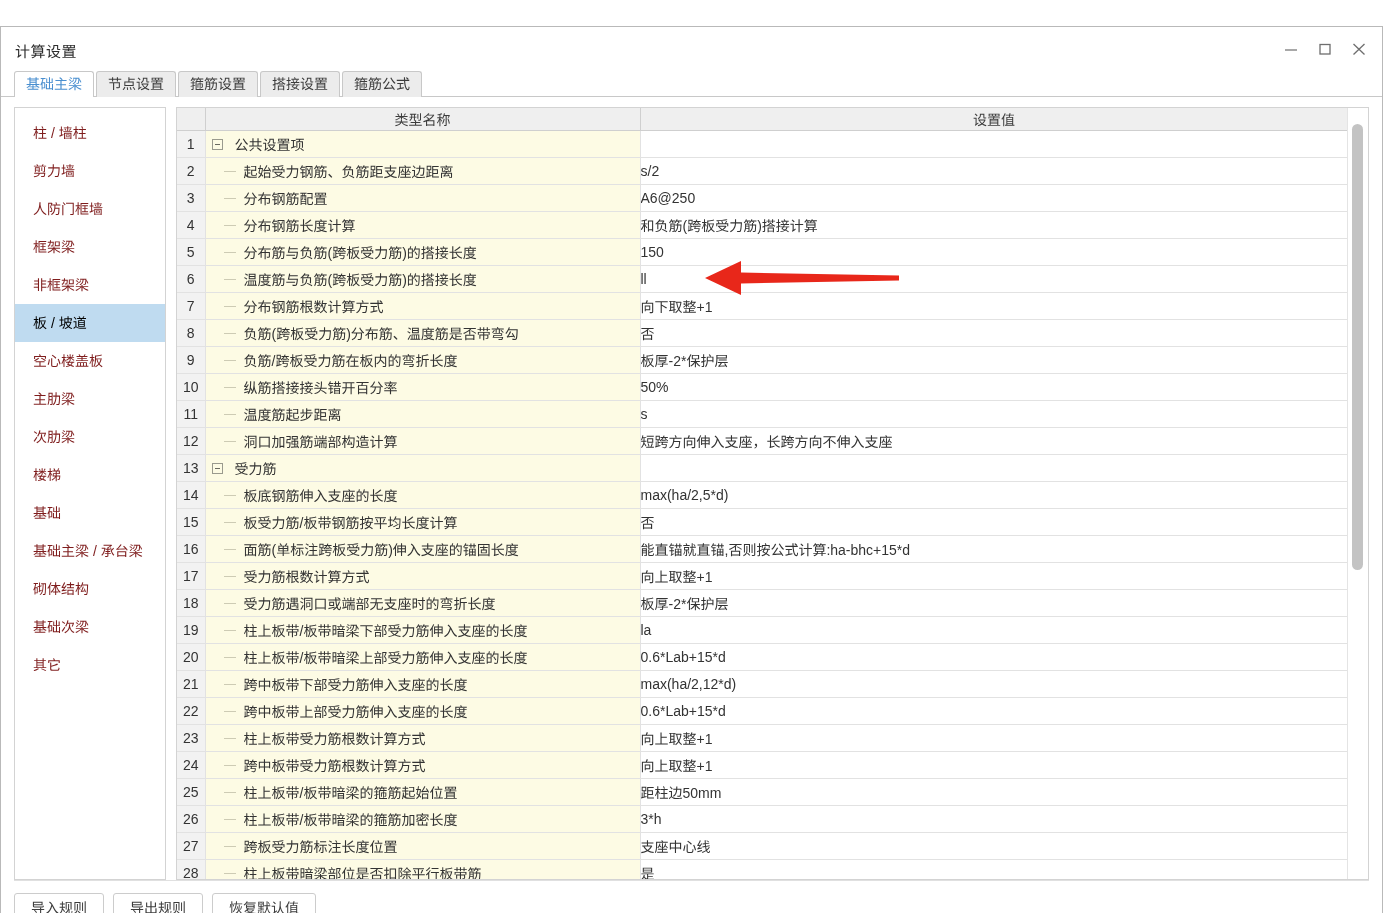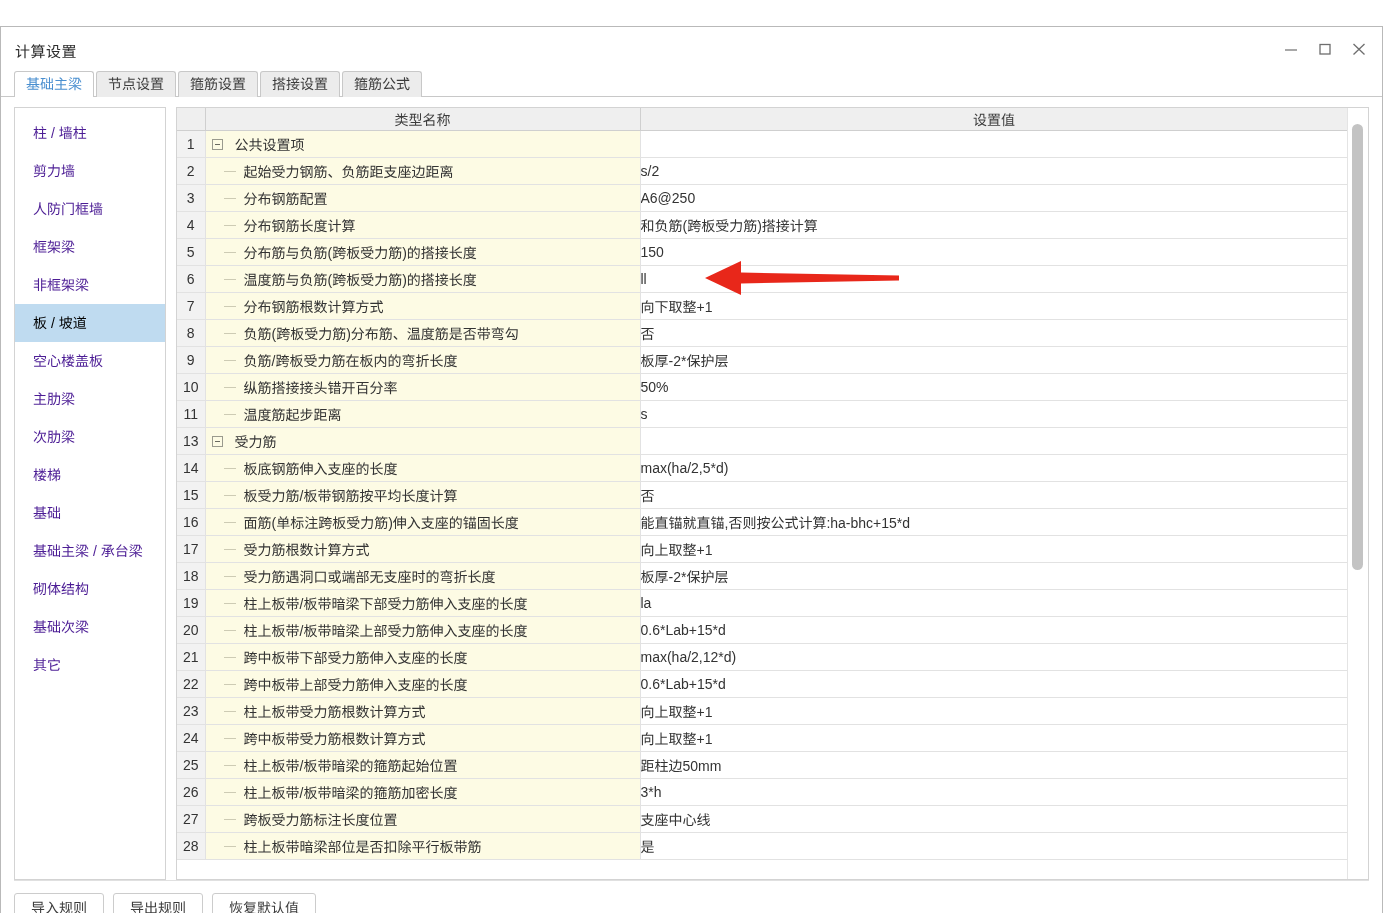--- a/index.html
+++ b/index.html
@@ -122,21 +122,21 @@
     border: 1px solid #d3d3d3;
     background: #ffffff;
     padding-top: 6px;
     overflow: hidden;
   }
   .side-item {
     height: 38px;
     line-height: 38px;
     padding-left: 18px;
     font-size: 14px;
-    color: #4c1d95;
+    color: #7f1d1d;
     cursor: default;
     white-space: nowrap;
   }
   .side-item.selected {
     background: #bfdbf0;
     color: #000000;
   }
 
   
   #table-panel {
@@ -482,20 +482,30 @@
                 <td class="num">11</td>
                 <td class="name">
                   <div class="tree-wrap">
                     <span class="dash"></span>
                     <span class="node-label">温度筋起步距离</span>
                   </div>
                 </td>
                 <td class="value">s</td>
               </tr>
               <tr>
+                <td class="num">12</td>
+                <td class="name">
+                  <div class="tree-wrap">
+                    <span class="dash"></span>
+                    <span class="node-label">洞口加强筋端部构造计算</span>
+                  </div>
+                </td>
+                <td class="value">短跨方向伸入支座，长跨方向不伸入支座</td>
+              </tr>
+              <tr>
                 <td class="num">13</td>
                 <td class="name">
                   <div class="tree-wrap tw-group">
                     <span class="expander"></span>
                     <span class="node-label">受力筋</span>
                   </div>
                 </td>
                 <td class="value empty"></td>
               </tr>
               <tr>

